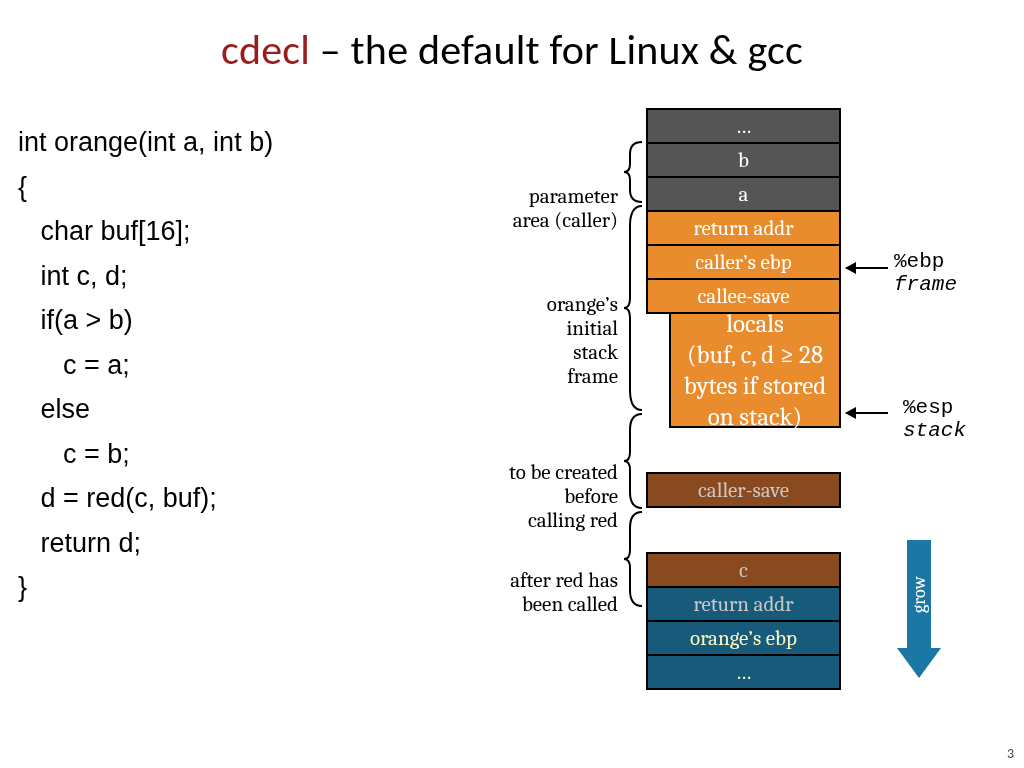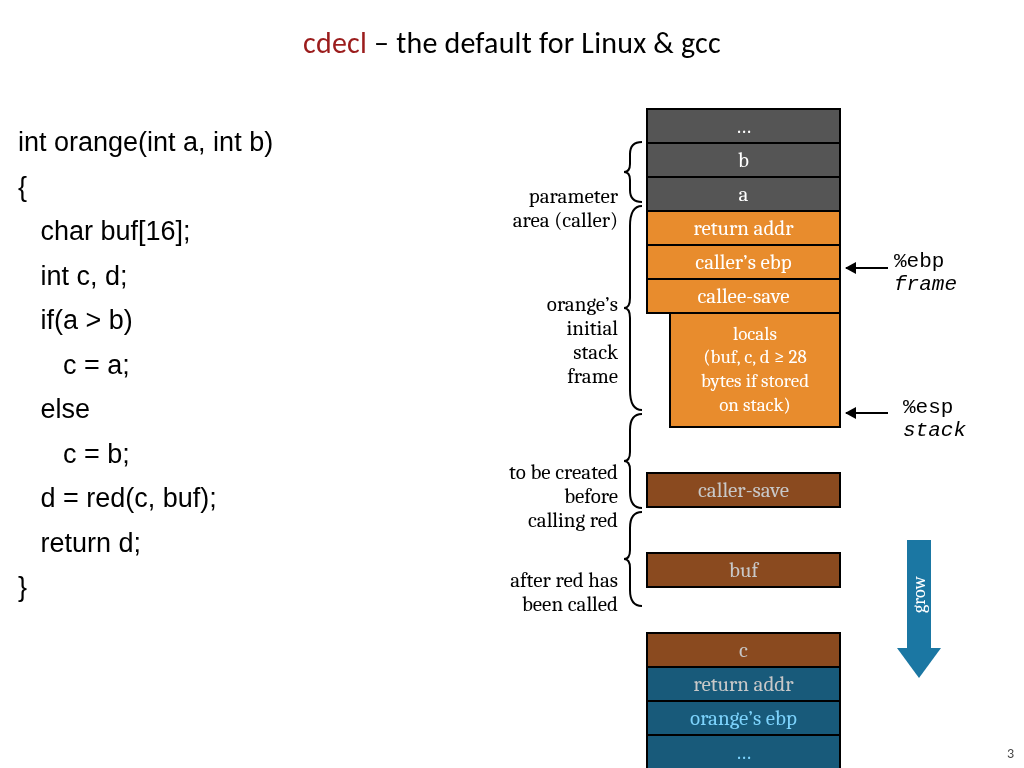--- a/index.html
+++ b/index.html
@@ -7,21 +7,21 @@
     padding: 0;
     width: 1024px;
     height: 768px;
     background: #fff;
     font-family: Calibri, "Segoe UI", Arial, sans-serif;
     color: #000;
     overflow: hidden;
   }
   .title {
     text-align: center;
-    font-size: 30px;
+    font-size: 42px;
     padding-top: 24px;
     letter-spacing: 0.2px;
   }
   .title .red { color: #9b1c1c; }
   .code {
     position: absolute;
     left: 18px;
     top: 120px;
     font-family: Liberation Sans, sans-serif;
     font-size: 27px;
@@ -50,22 +50,22 @@
     font-size: 21px;
     color: #fff;
     display: flex;
     align-items: center;
     justify-content: center;
     padding: 2px 4px;
   }
   .cell.gray   { background: #555; }
   .cell.orange { background: #e88c2d; }
   .cell.brown  { background: #8a4a1f; color: #c8c8c8; margin-top: 44px; }
-  .cell.teal   { background: #185a7a; color: #7dd3fc; }
-  .cell.big    { height: 108px; font-size: 19px; line-height: 1.25; margin-left: 23px; }
+  .cell.teal   { background: #185a7a; color: #fef9c3; }
+  .cell.big    { height: 108px; font-size: 25px; line-height: 1.25; margin-left: 23px; }
   .cell.h      { height: 28px; }
   
   .llabel {
     position: absolute;
     font-family: Cambria, Georgia, serif;
     font-size: 21px;
     text-align: right;
     line-height: 1.15;
     margin-top: 32px;
   }
@@ -167,21 +167,20 @@
     <div class="cell gray h">b</div>
     <div class="cell gray h">a</div>
     <div class="cell orange h">return addr</div>
     <div class="cell orange h">caller’s ebp</div>
     <div class="cell orange h">callee-save</div>
     <div class="cell orange big" style="white-space:pre-line">locals
 (buf, c, d ≥ 28
 bytes if stored
 on stack)</div>
     <div class="cell brown h">caller-save</div>
-    <div class="cell brown h">buf</div>
     <div class="cell brown h">c</div>
     <div class="cell orange h" style="background:#185a7a;color:#c8c8c8">return addr</div>
     <div class="cell teal h">orange’s ebp</div>
     <div class="cell teal h">…</div>
   </div>
 
   <svg class="brace" style="left:160px; top:30px;" width="22" height="64">
     <path d="M20 2 Q8 2 8 14 L8 24 Q8 32 2 32 Q8 32 8 40 L8 50 Q8 62 20 62" fill="none" stroke="#000" stroke-width="2"></path>
   </svg>
   <div class="llabel" style="left:10px; top:42px; width:146px;">parameter<br>area (caller)</div>

